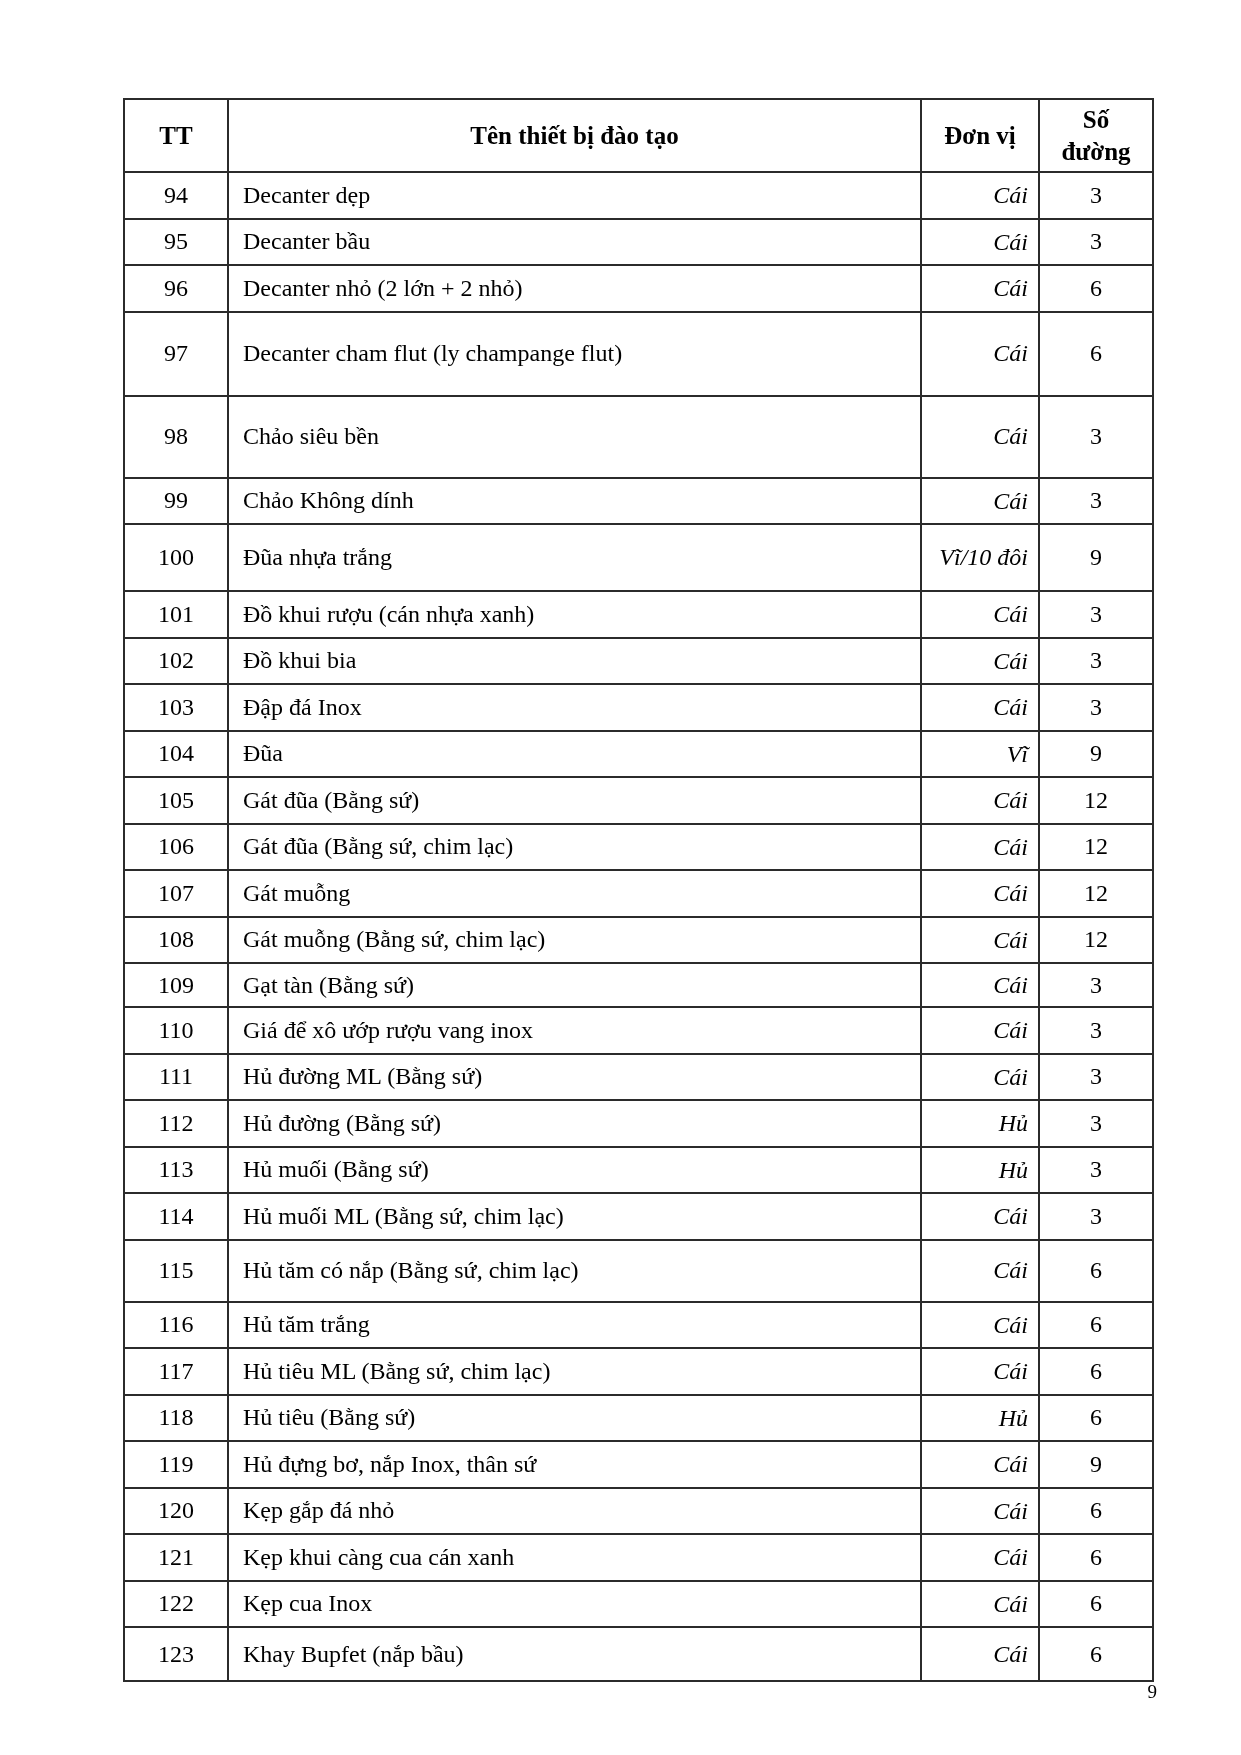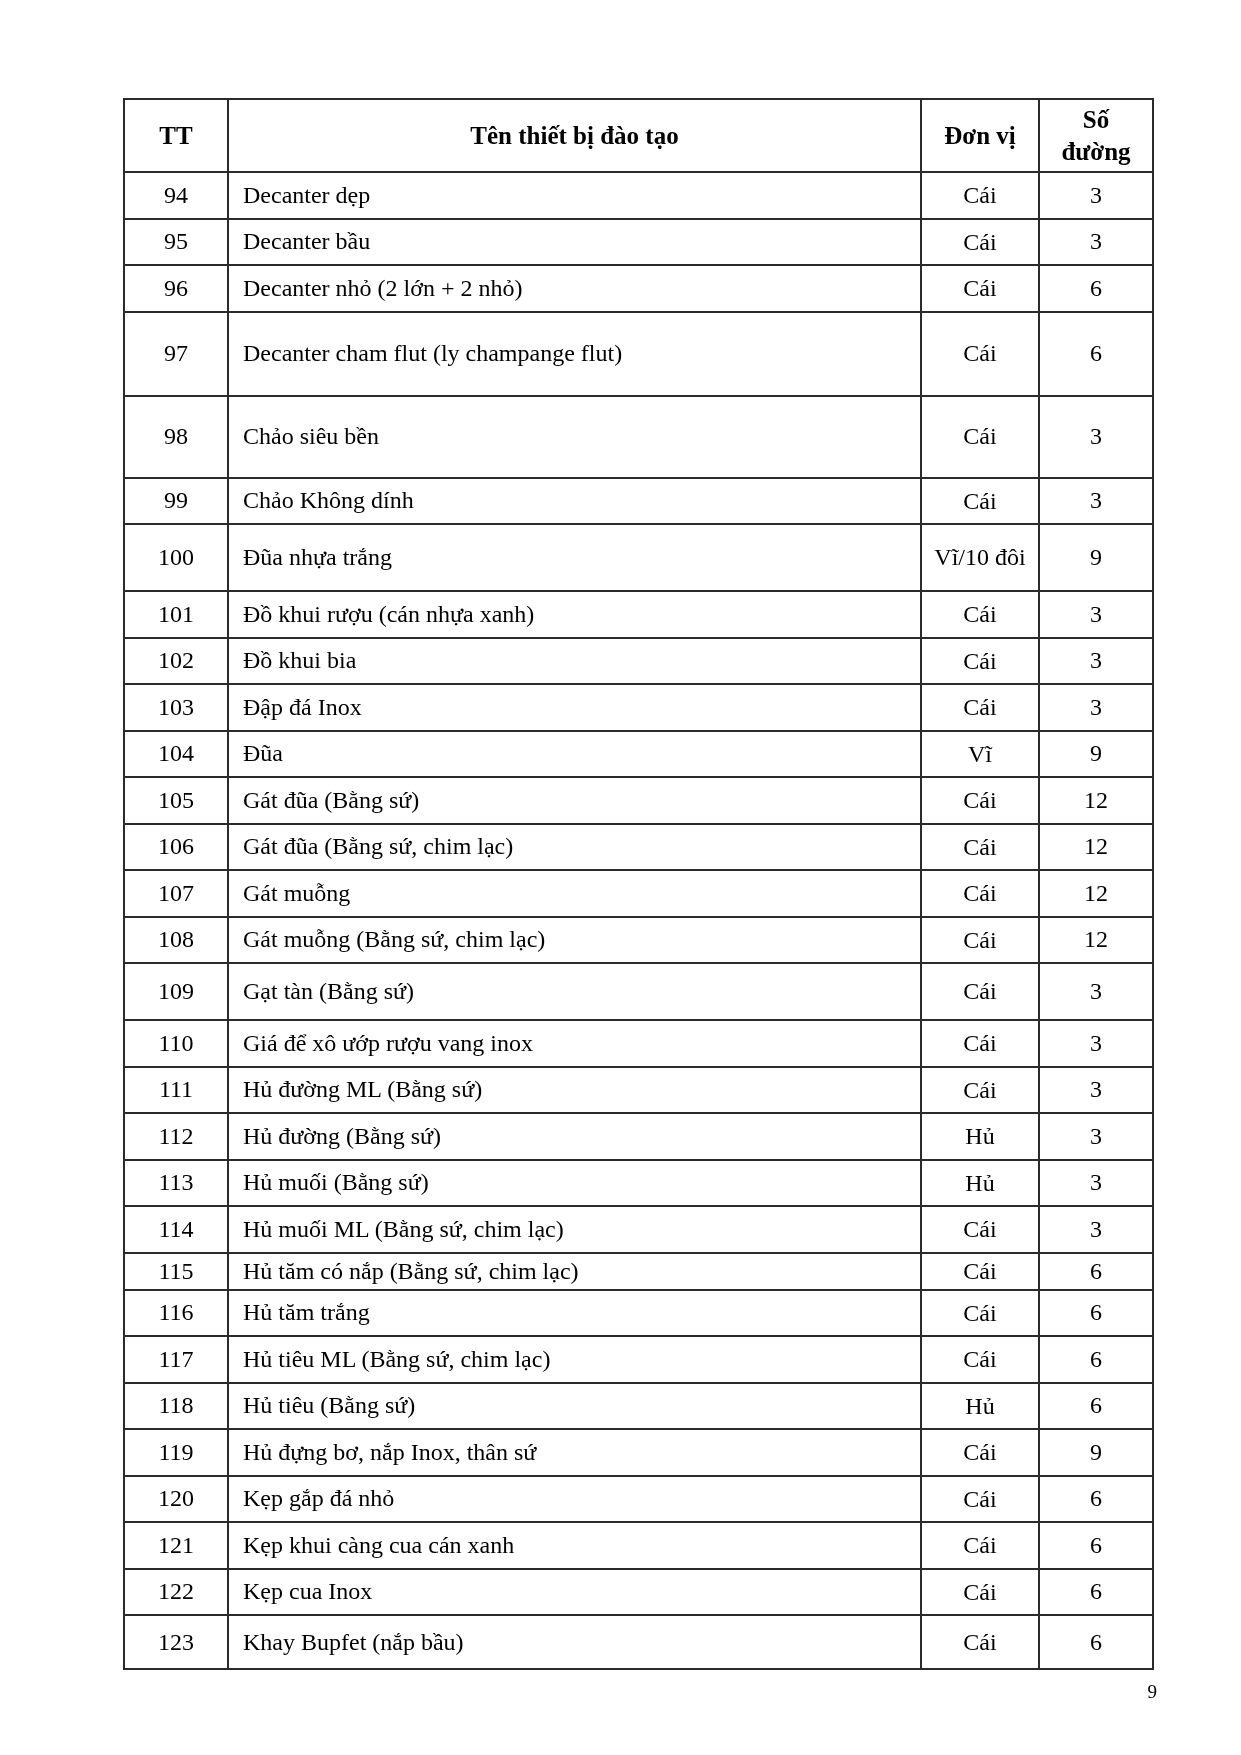--- a/index.html
+++ b/index.html
@@ -43,24 +43,25 @@
     text-align: center;
     font-size: 24px;
     padding: 2px 4px;
   }
   td.cell-name {
     text-align: left;
     font-size: 24px;
     padding: 2px 10px 2px 14px;
   }
   td.cell-unit {
-    text-align: center;
+    text-align: right;
     font-size: 24px;
     padding: 2px 10px;
     line-height: 1.18;
+    font-style: italic;
   }
   td.cell-qty {
     text-align: center;
     font-size: 24px;
     padding: 2px 6px;
   }
   .page-number {
     position: absolute;
     top: 1681px;
     right: 84px;
@@ -172,21 +173,21 @@
           <td class="cell-name">Gát muỗng</td>
           <td class="cell-unit">Cái</td>
           <td class="cell-qty">12</td>
         </tr>
         <tr style="height: 46.5px;">
           <td class="cell-tt">108</td>
           <td class="cell-name">Gát muỗng (Bằng sứ, chim lạc)</td>
           <td class="cell-unit">Cái</td>
           <td class="cell-qty">12</td>
         </tr>
-        <tr style="height: 57px;">
+        <tr style="height: 44px;">
           <td class="cell-tt">109</td>
           <td class="cell-name">Gạt tàn (Bằng sứ)</td>
           <td class="cell-unit">Cái</td>
           <td class="cell-qty">3</td>
         </tr>
         <tr style="height: 46.5px;">
           <td class="cell-tt">110</td>
           <td class="cell-name">Giá để xô ướp rượu vang inox</td>
           <td class="cell-unit">Cái</td>
           <td class="cell-qty">3</td>
@@ -208,21 +209,21 @@
           <td class="cell-name">Hủ muối (Bằng sứ)</td>
           <td class="cell-unit">Hủ</td>
           <td class="cell-qty">3</td>
         </tr>
         <tr style="height: 46.5px;">
           <td class="cell-tt">114</td>
           <td class="cell-name">Hủ muối ML (Bằng sứ, chim lạc)</td>
           <td class="cell-unit">Cái</td>
           <td class="cell-qty">3</td>
         </tr>
-        <tr style="height: 37px; padding-left: 24px;">
+        <tr style="height: 62px; padding-left: 24px;">
           <td class="cell-tt">115</td>
           <td class="cell-name">Hủ tăm có nắp (Bằng sứ, chim lạc)</td>
           <td class="cell-unit">Cái</td>
           <td class="cell-qty">6</td>
         </tr>
         <tr style="height: 46.5px;">
           <td class="cell-tt">116</td>
           <td class="cell-name">Hủ tăm trắng</td>
           <td class="cell-unit">Cái</td>
           <td class="cell-qty">6</td>

